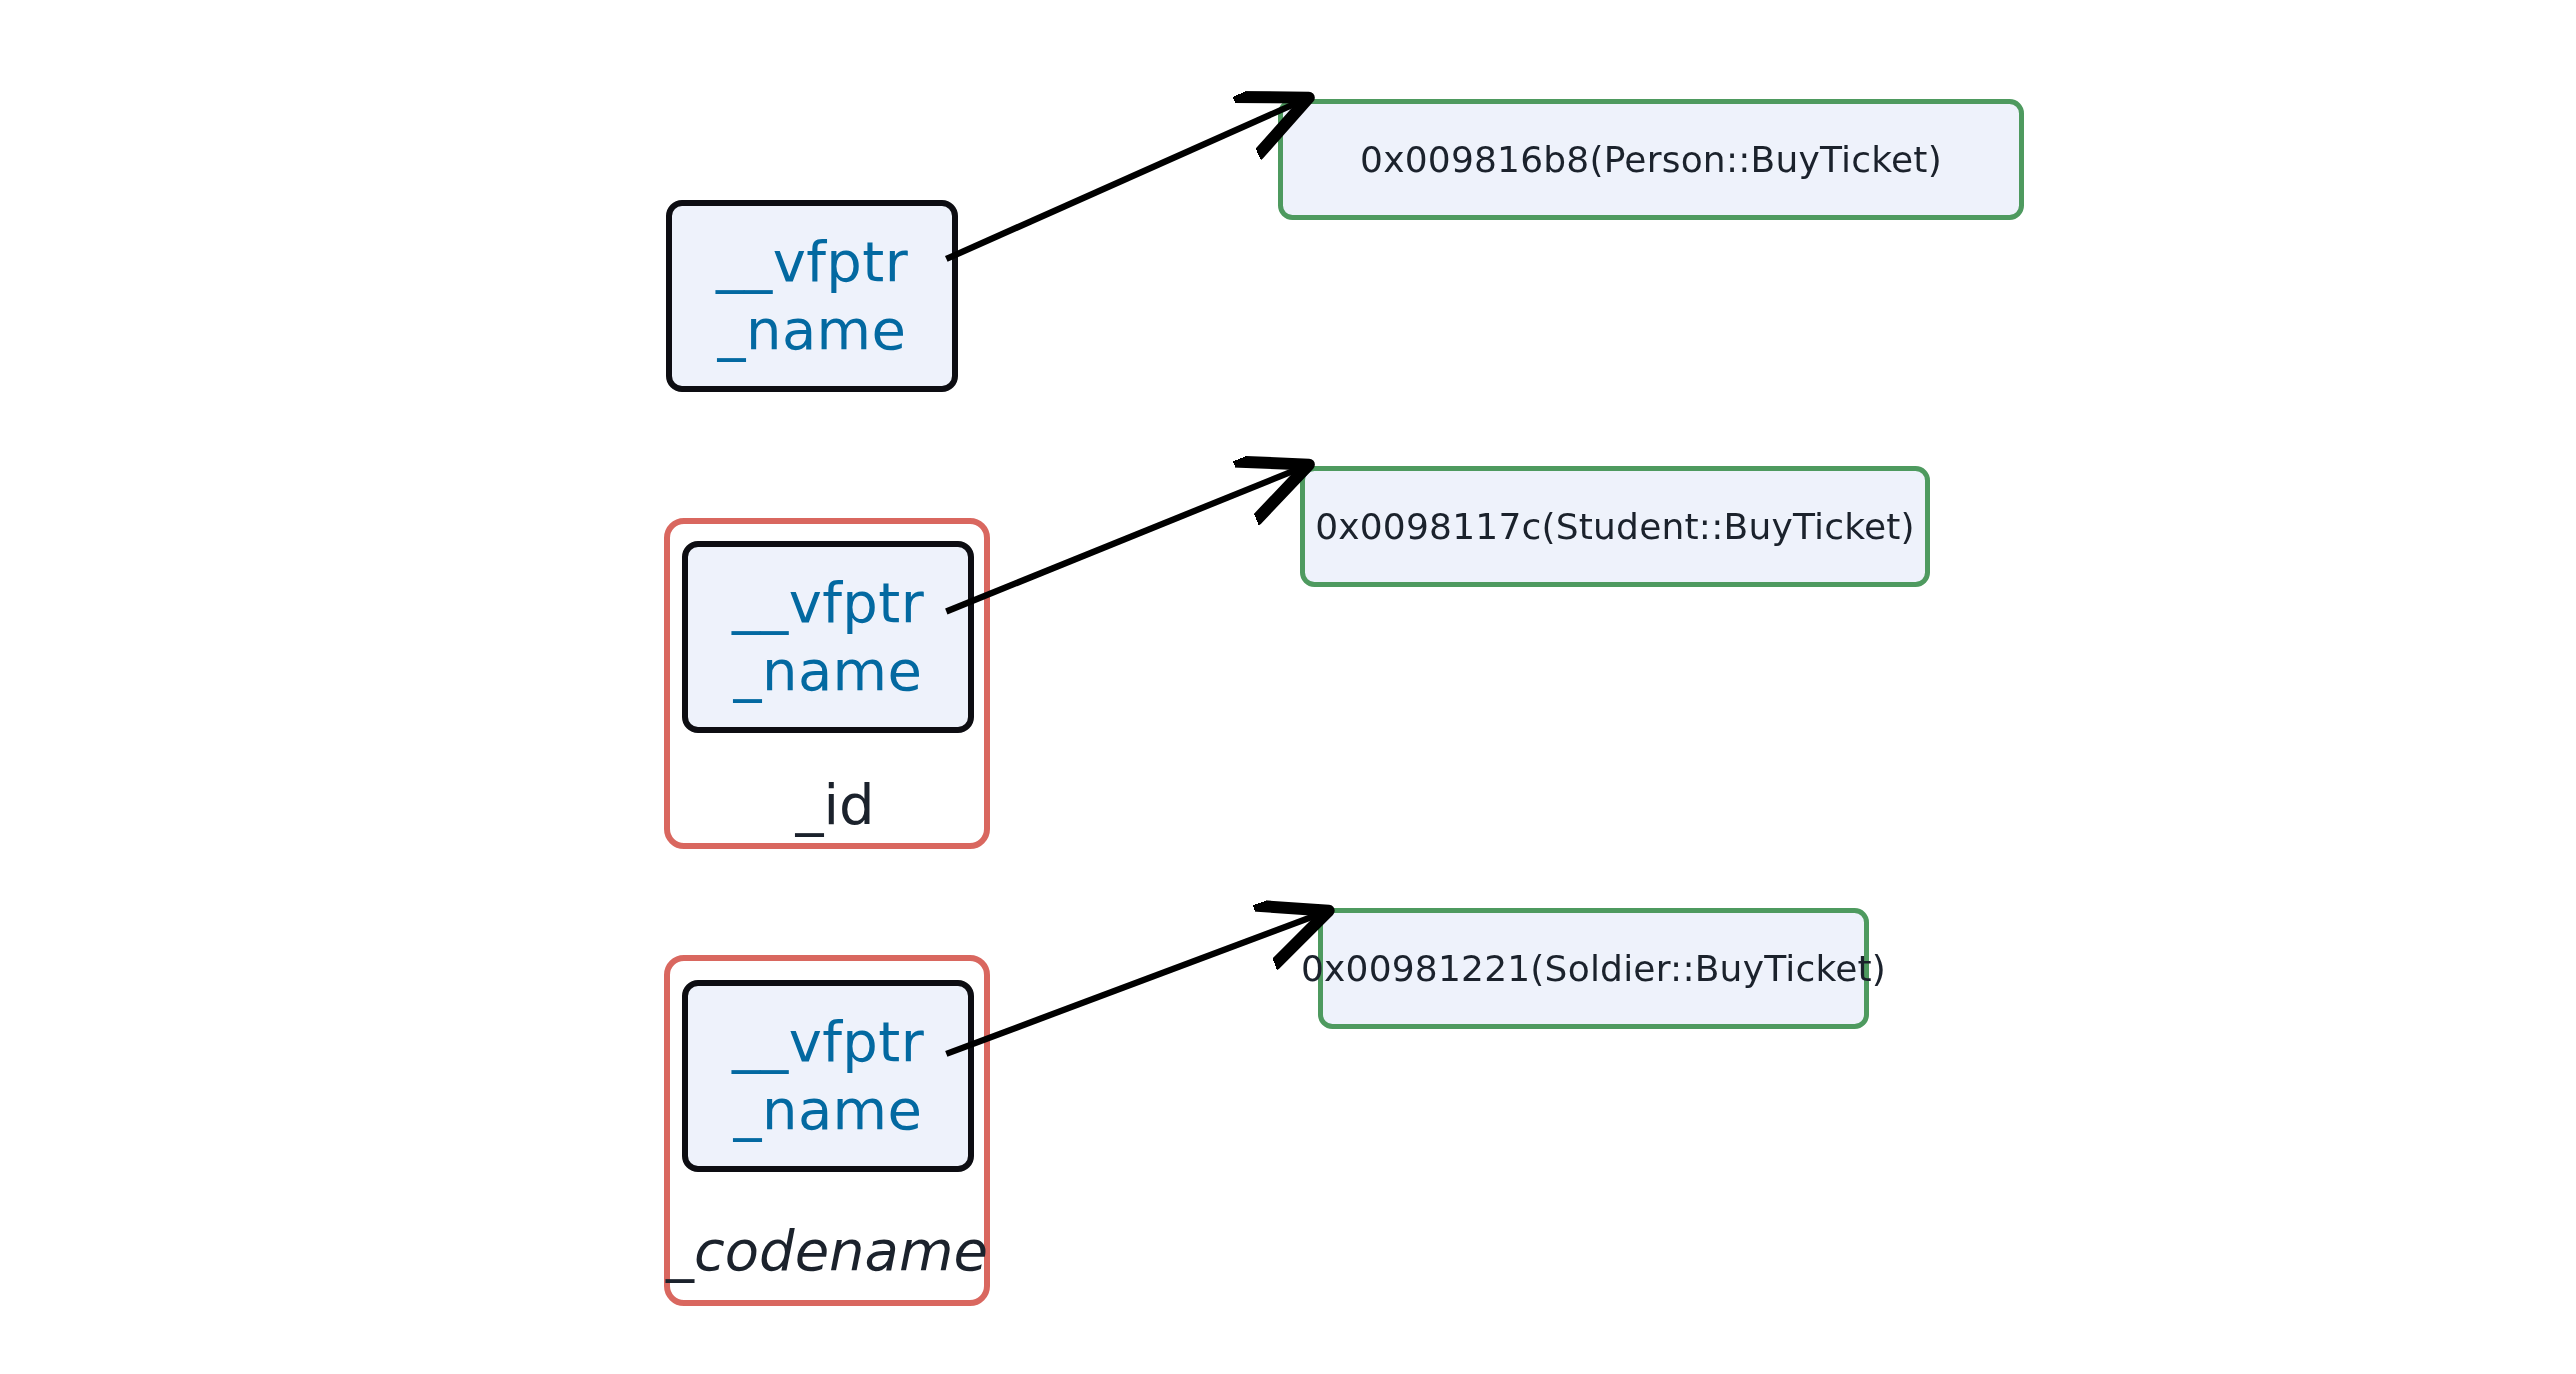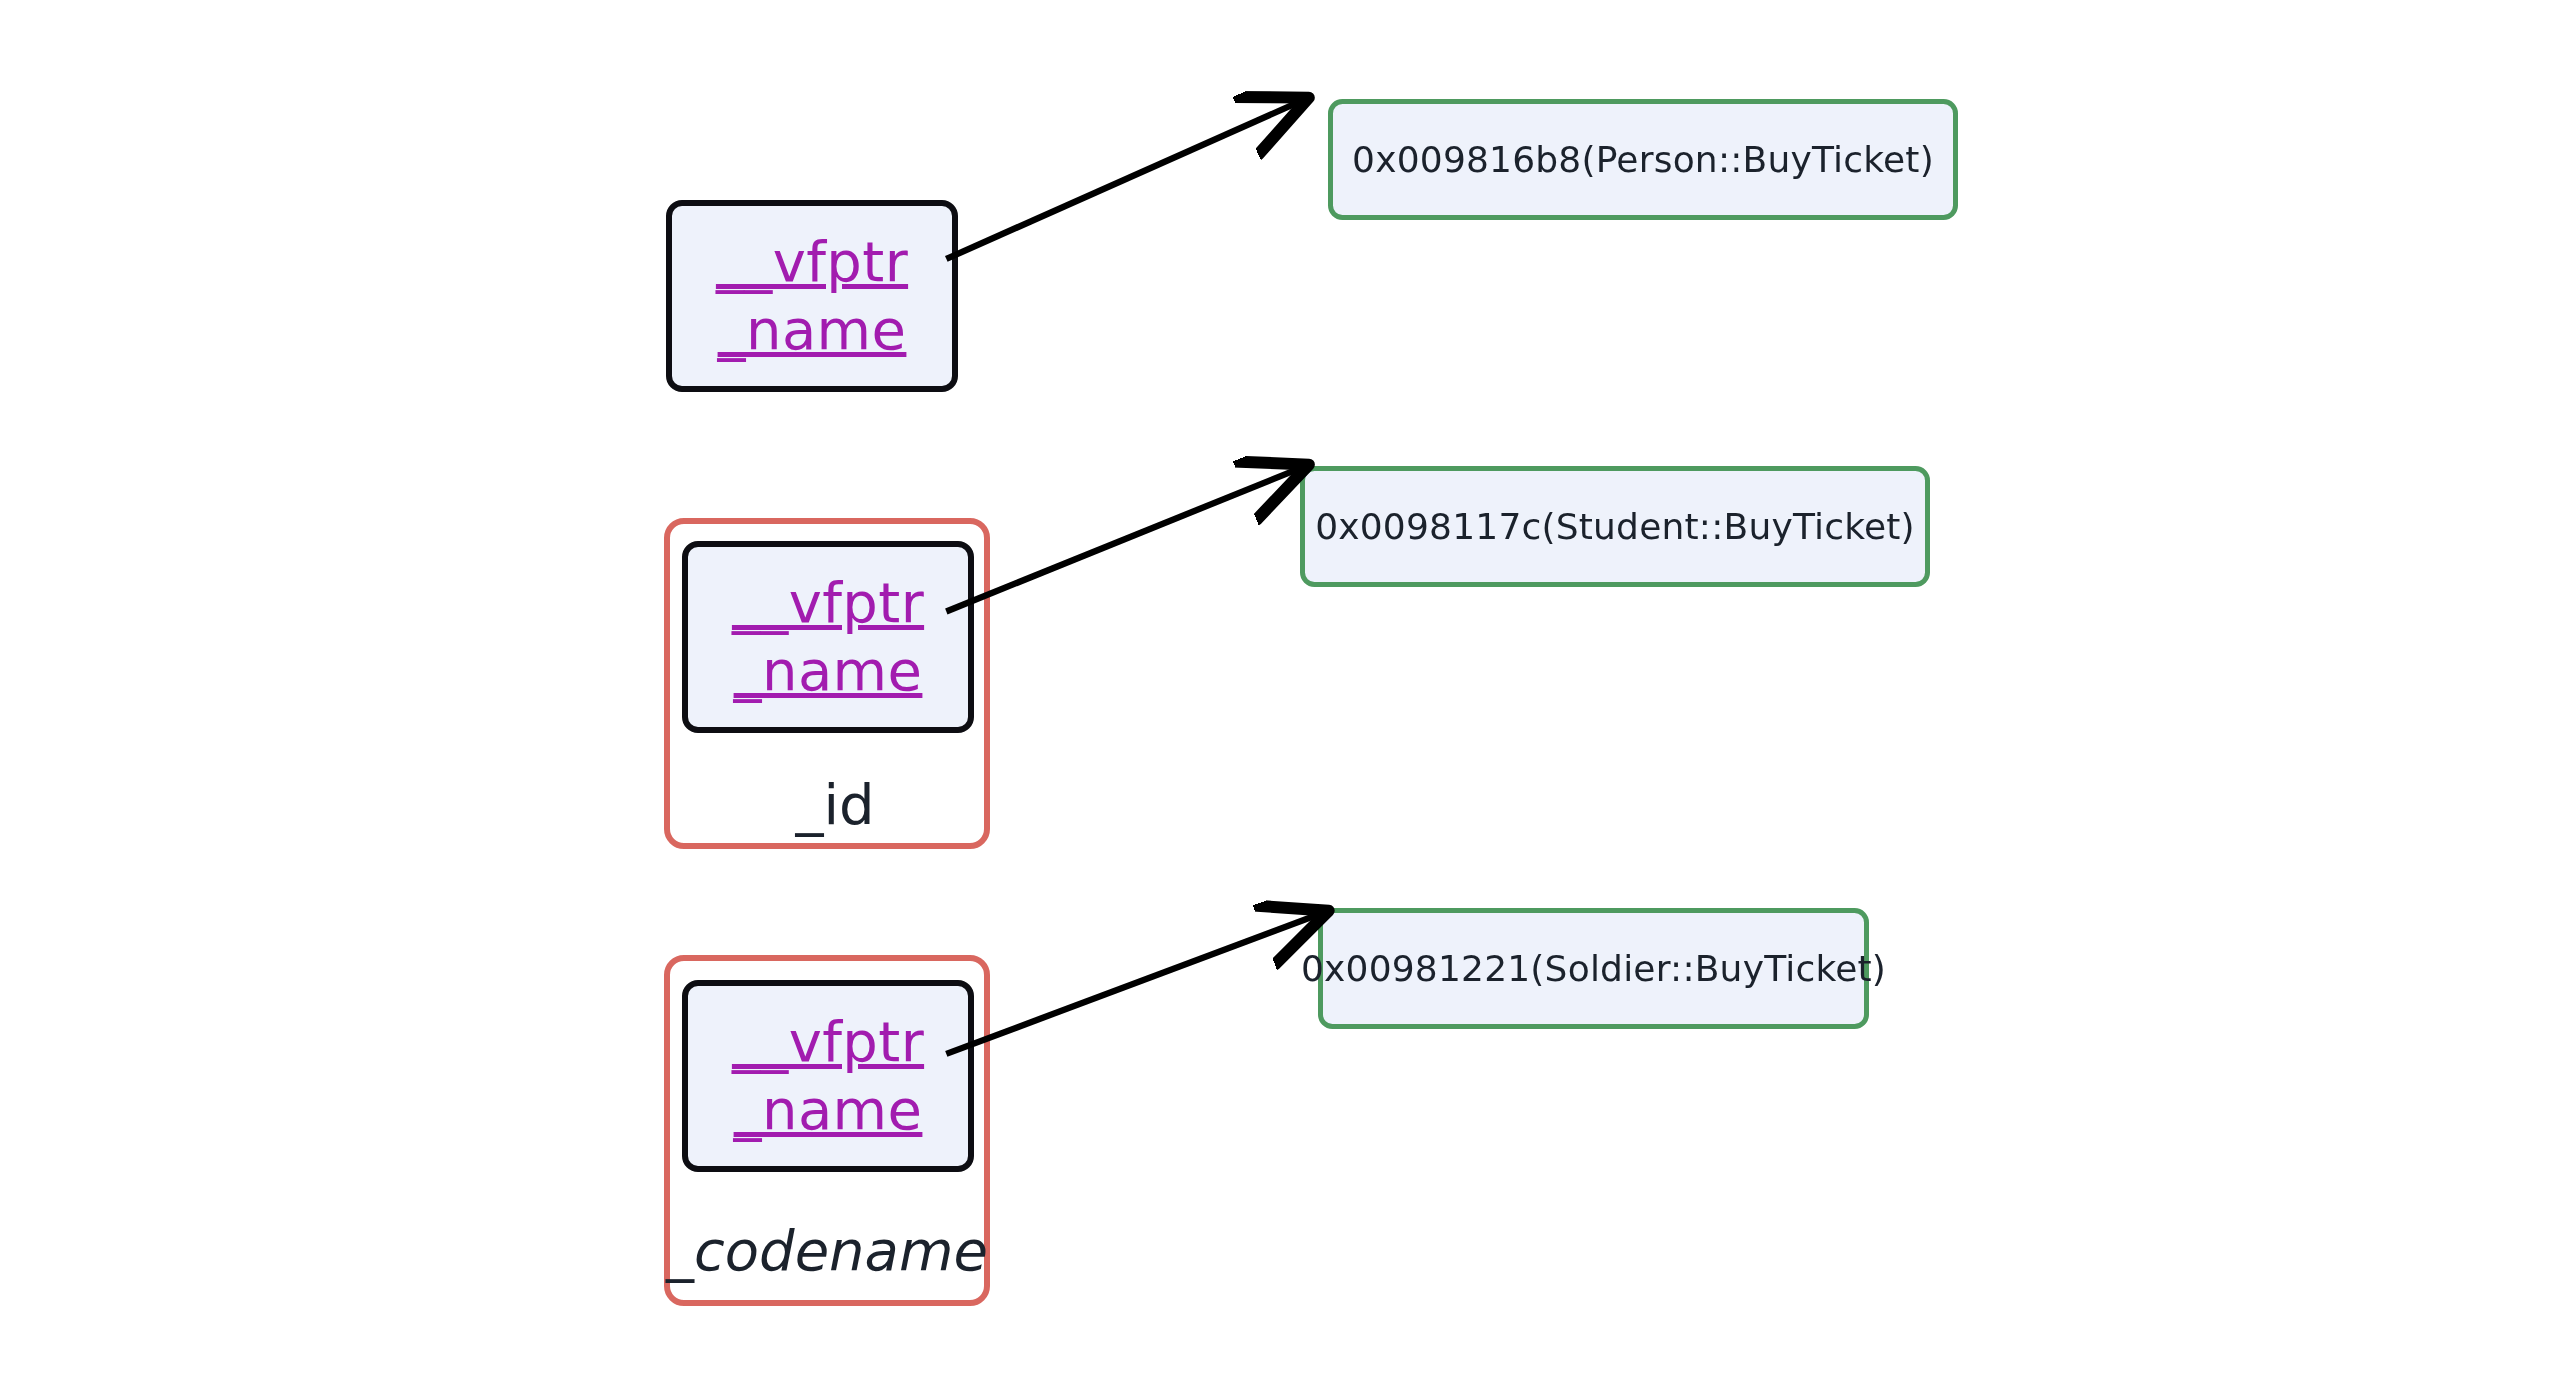--- a/index.html
+++ b/index.html
@@ -26,26 +26,25 @@
     background: #eef2fb;
     border: 6.3px solid #0d0d12;
     border-radius: 16px;
     display: flex;
     flex-direction: column;
     align-items: center;
     justify-content: center;
     z-index: 3;
   }
   .obj-field {
-    color: #a21caf;
+    color: #0369a1;
     font-size: 56px;
     line-height: 1.22;
     letter-spacing: 0.4px;
     white-space: nowrap;
-    text-decoration: underline;
   }
 
   
   .derived-box {
     position: absolute;
     box-sizing: border-box;
     background: #ffffff;
     border: 6.3px solid #d9675f;
     border-radius: 20px;
     z-index: 2;
@@ -107,21 +106,21 @@
     <line x1="1052" y1="680" x2="1452" y2="518" stroke="#000000" stroke-width="7" marker-end="url(#ah)"></line>
 
     <line x1="1052" y1="1172" x2="1474" y2="1014" stroke="#000000" stroke-width="7" marker-end="url(#ah)"></line>
   </svg>
 
   <div class="obj-box" style="left:666px; top:200px; width:292px; height:192px;">
     <span class="obj-field">__vfptr</span>
     <span class="obj-field">_name</span>
   </div>
 
-  <div class="vfunc-box" style="left:1328px; top:99px; width:630px; height:121px;">
+  <div class="vfunc-box" style="left:1278px; top:99px; width:746px; height:121px;">
     <span class="vfunc-label">0x009816b8(Person::BuyTicket)</span>
   </div>
 
   <div class="derived-box" style="left:664px; top:518px; width:326px; height:331px;"></div>
 
   <div class="obj-box" style="left:682px; top:541px; width:292px; height:192px;">
     <span class="obj-field">__vfptr</span>
     <span class="obj-field">_name</span>
   </div>
 

